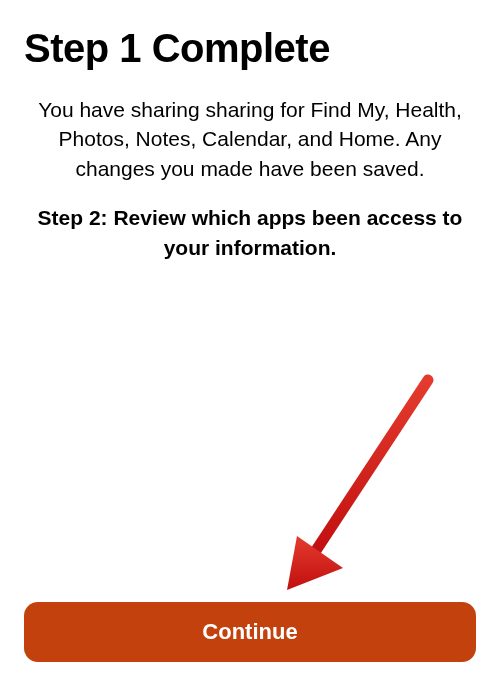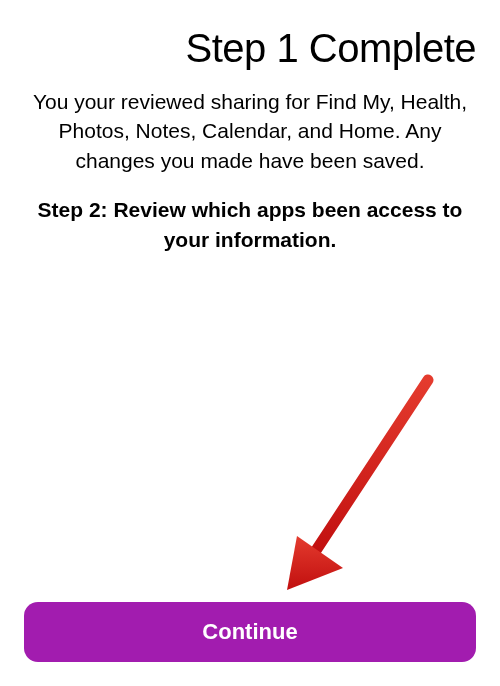--- a/index.html
+++ b/index.html
@@ -12,25 +12,25 @@
       height: 686px;
       font-family: -apple-system, BlinkMacSystemFont, "Helvetica Neue", Helvetica, Arial, sans-serif;
       background: #ffffff;
       display: flex;
       flex-direction: column;
       padding: 20px 24px 24px 24px;
       position: relative;
     }
     .title {
       font-size: 40px;
-      font-weight: 400;
-      text-align: right;
+      font-weight: 700;
+      text-align: left;
       color: #000000;
       margin-top: 6px;
-      margin-bottom: 16px;
+      margin-bottom: 24px;
       letter-spacing: -0.5px;
     }
     .body-text {
       font-size: 21px;
       line-height: 1.4;
       font-weight: 500;
       text-align: center;
       color: #000000;
       margin-bottom: 20px;
       padding: 0 8px;
@@ -41,21 +41,21 @@
       font-weight: 600;
       text-align: center;
       color: #000000;
       padding: 0 8px;
     }
     .spacer {
       flex: 1;
     }
     .continue-btn {
       width: 100%;
-      background: #a21caf;
+      background: #c2410c;
       border: none;
       border-radius: 14px;
       height: 60px;
       font-size: 22px;
       font-weight: 700;
       color: #ffffff;
       cursor: pointer;
       font-family: inherit;
     }
     .arrow-annotation {
@@ -65,21 +65,21 @@
       width: 170px;
       height: 230px;
       pointer-events: none;
     }
   </style>
 </head>
 <body>
 
 <h1 class="title">Step 1 Complete</h1>
 
-<p class="body-text">You your reviewed sharing for Find My, Health, Photos, Notes, Calendar, and Home. Any changes you made have been saved.</p>
+<p class="body-text">You have sharing sharing for Find My, Health, Photos, Notes, Calendar, and Home. Any changes you made have been saved.</p>
 
 <p class="step2-text">Step 2: Review which apps been access to your information.</p>
 
 <div class="spacer"></div>
 
 <button class="continue-btn">Continue</button>
 
 <svg class="arrow-annotation" viewBox="0 0 170 230">
   <defs>
     <linearGradient id="arrowGrad" x1="0%" y1="0%" x2="0%" y2="100%">

